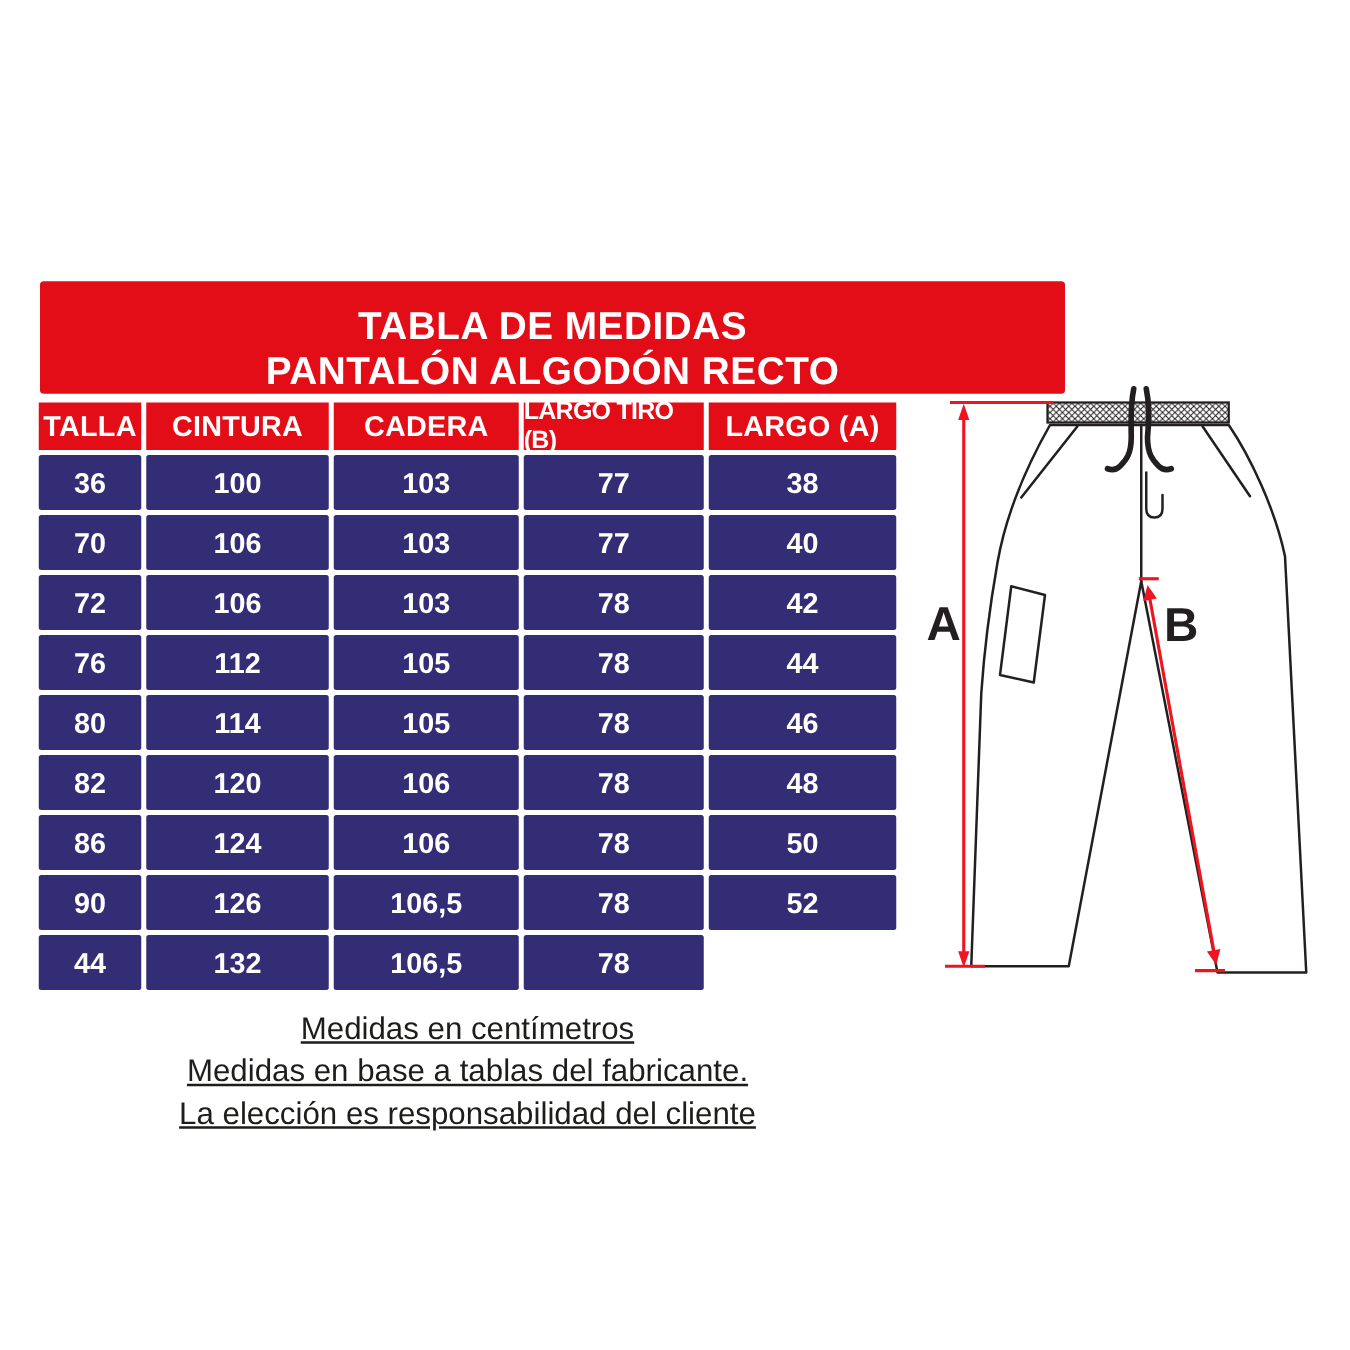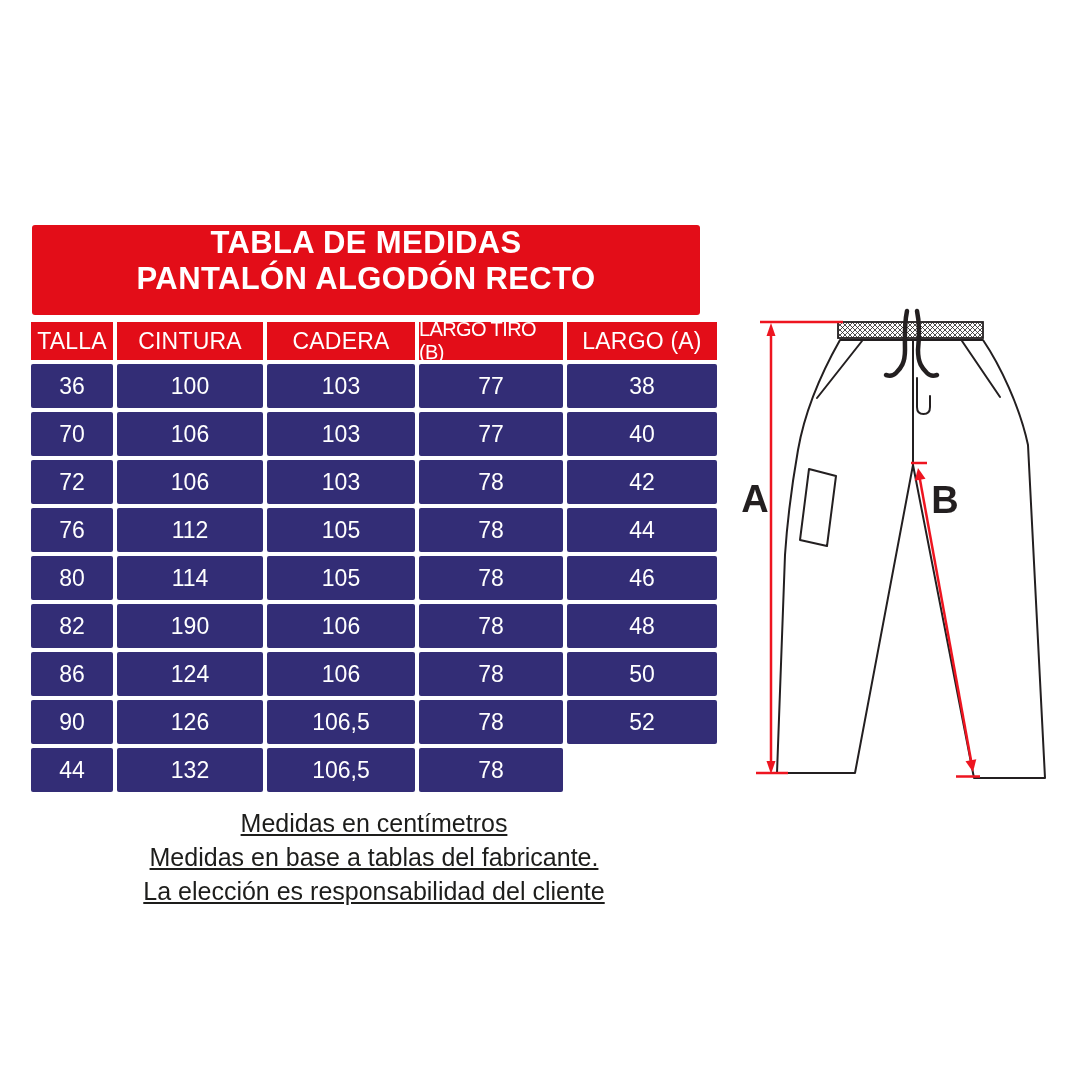--- a/index.html
+++ b/index.html
@@ -1,34 +1,34 @@
 <!DOCTYPE html>
 <html style="--red: #e30d18; --navy: #332d76; --arrow: #ee1520; --ink: #231f20; --note: #1d1d1b;"><head>
 <meta charset="utf-8">
 <style>
   html,body { margin:0; padding:0; }
   body {
     width:1080px; height:1080px; background:#ffffff; position:relative;
     font-family:"Liberation Sans", sans-serif; overflow:hidden;
   }
   .title-block {
-    position:absolute; left:32px; top:225px; width:668px; height:90px;
+    position:absolute; left:32px; top:225px; width:820px; height:90px;
     background:var(--red,#e30d18); color:#ffffff; border-radius:3px;
-    display:flex; flex-direction:column; align-items:center; justify-content:flex-start;
+    display:flex; flex-direction:column; align-items:center; justify-content:flex-end;
     font-weight:700; font-size:31px; line-height:36px; letter-spacing:0.4px;
     text-align:center;
   }
   .size-table {
     position:absolute; left:31px; top:322px; width:686px;
     display:grid; grid-template-columns:82px 146px 148px 144px 150px;
     grid-template-rows:38px repeat(9,44px); gap:4px;
   }
   .cell {
     display:flex; align-items:center; justify-content:center;
-    color:#ffffff; font-weight:400;
+    color:#ffffff; font-weight:700;
   }
   .cell.head { background:var(--red,#e30d18); font-size:23px; letter-spacing:0.2px; }
   .cell.head.col4 { font-size:20px; letter-spacing:-0.6px; }
   .cell.body { background:var(--navy,#332d76); font-size:23px; border-radius:2px; }
   .corner-bl { border-bottom-left-radius:26px; }
   .corner-br { border-bottom-right-radius:26px; }
   .notes {
     position:absolute; left:32px; top:806px; width:684px; text-align:center;
     color:var(--note,#1d1d1b); font-size:25px; line-height:34px;text-decoration:underline;
   }
@@ -73,21 +73,21 @@
     <div class="cell body">112</div>
     <div class="cell body">105</div>
     <div class="cell body">78</div>
     <div class="cell body">44</div>
     <div class="cell body">80</div>
     <div class="cell body">114</div>
     <div class="cell body">105</div>
     <div class="cell body">78</div>
     <div class="cell body">46</div>
     <div class="cell body">82</div>
-    <div class="cell body">190</div>
+    <div class="cell body">120</div>
     <div class="cell body">106</div>
     <div class="cell body">78</div>
     <div class="cell body">48</div>
     <div class="cell body">86</div>
     <div class="cell body">124</div>
     <div class="cell body">106</div>
     <div class="cell body">78</div>
     <div class="cell body">50</div>
     <div class="cell body">90</div>
     <div class="cell body">126</div>

